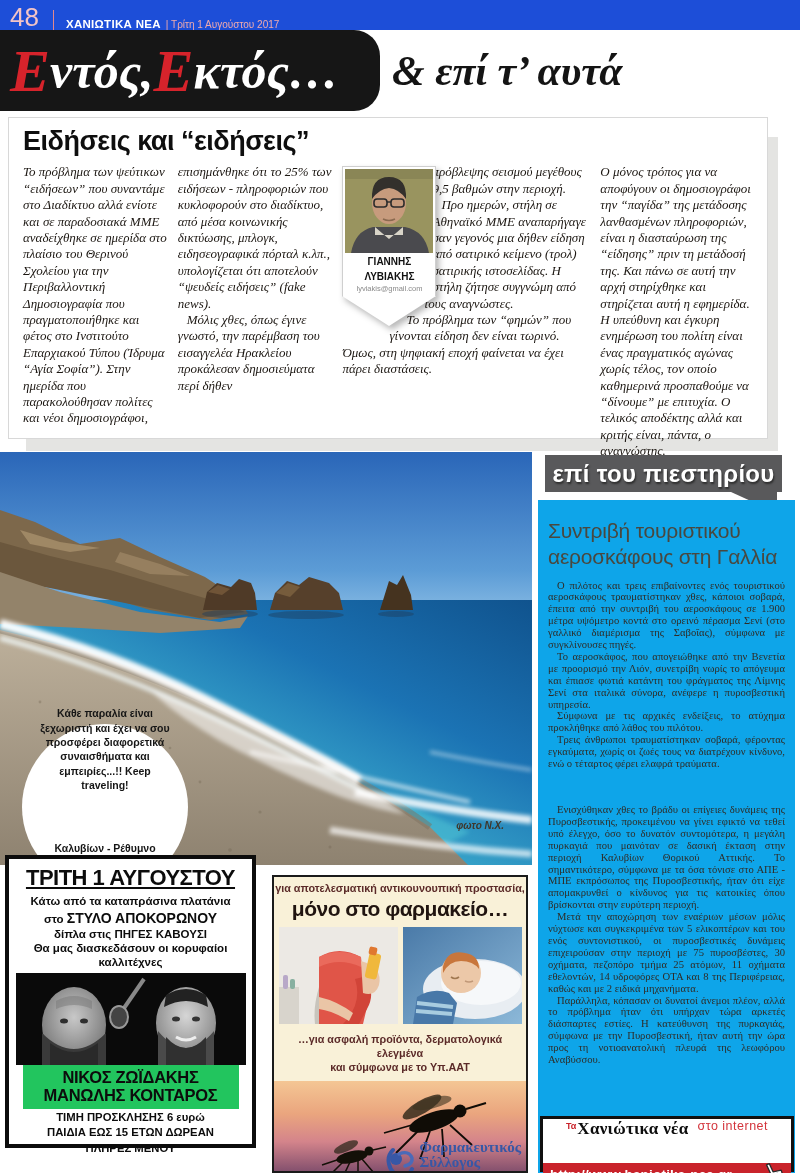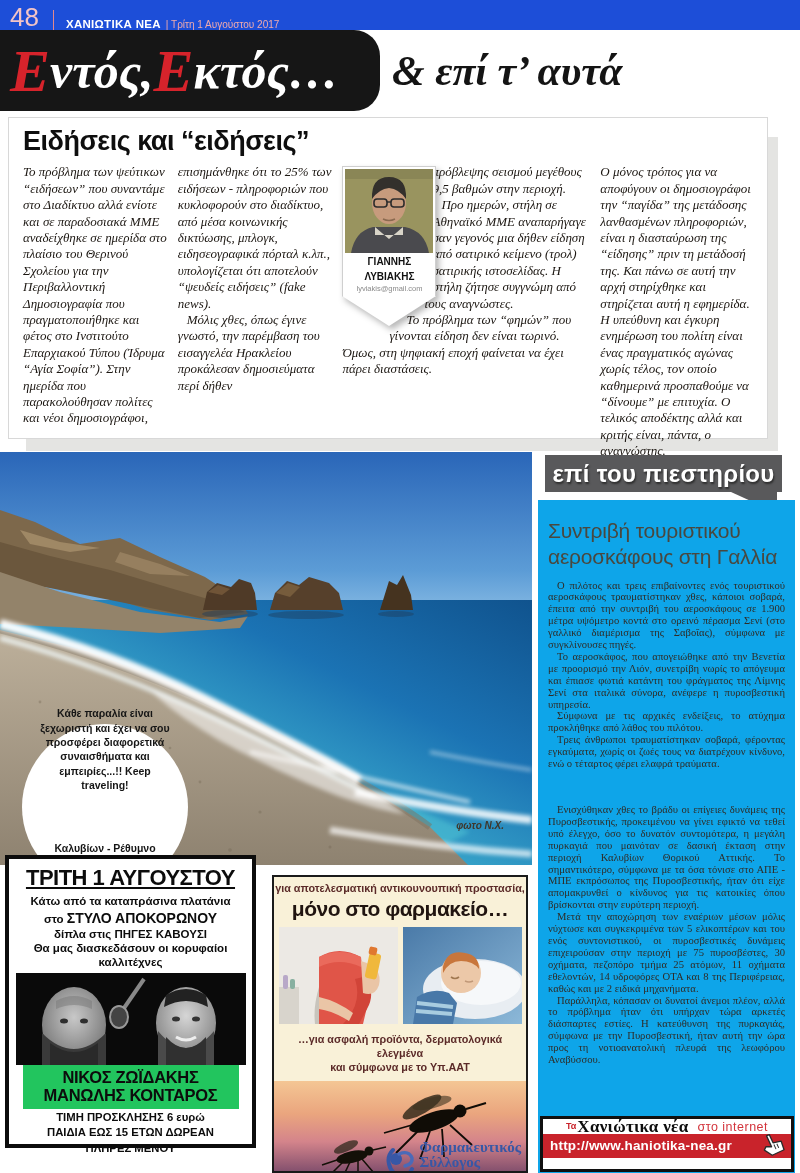--- a/index.html
+++ b/index.html
@@ -63,21 +63,21 @@
   .pressbox{position:absolute;left:538px;top:500px;width:257px;height:692px;background:#0ea5e9;
             padding:18px 10px 0;box-sizing:border-box;}
   .ptitle{font-size:21px;line-height:1.25;font-weight:normal;color:#49483f;margin:0 0 9px;
           letter-spacing:-.2px;}
   .pressbox p{margin:0;font-family:"Liberation Serif",serif;font-size:10.6px;line-height:11.9px;
               color:#2f2c27;text-align:justify;text-indent:9px;}
   .art2{margin-top:34px;}
   
   .netbanner{position:absolute;left:540px;top:1116px;width:254px;height:56px;border:3px solid #101010;
              background:#fff;box-sizing:border-box;}
-  .nettop{height:15px;display:flex;align-items:center;justify-content:center;white-space:nowrap;border-radius:8px;}
+  .nettop{height:44px;display:flex;justify-content:center;white-space:nowrap;border-radius:8px;}
   .netprefix{color:#c9232b;font-size:9px;font-weight:bold;align-self:flex-start;margin:2px 1px 0 0;}
   .netbrand{font-family:"Liberation Serif",serif;font-weight:bold;font-size:17px;color:#0d0d0d;
             letter-spacing:.3px;margin-right:9px;}
   .netsuffix{color:#d3343c;font-size:12.5px;letter-spacing:.5px;}
   .netbottom{height:24px;background:#c9232b;color:#fff;font-weight:bold;font-size:13.5px;
              line-height:24px;padding-left:7px;position:relative;letter-spacing:.2px;}
   .handicon{position:absolute;right:3px;bottom:0;width:30px;height:26px;}
   
   .adleft{position:absolute;left:5px;top:855px;width:251px;height:293px;border:4px solid #0c0c0c;
           background:#fff;box-sizing:border-box;text-align:center;color:#0c0c0c;padding-top:5px;}

